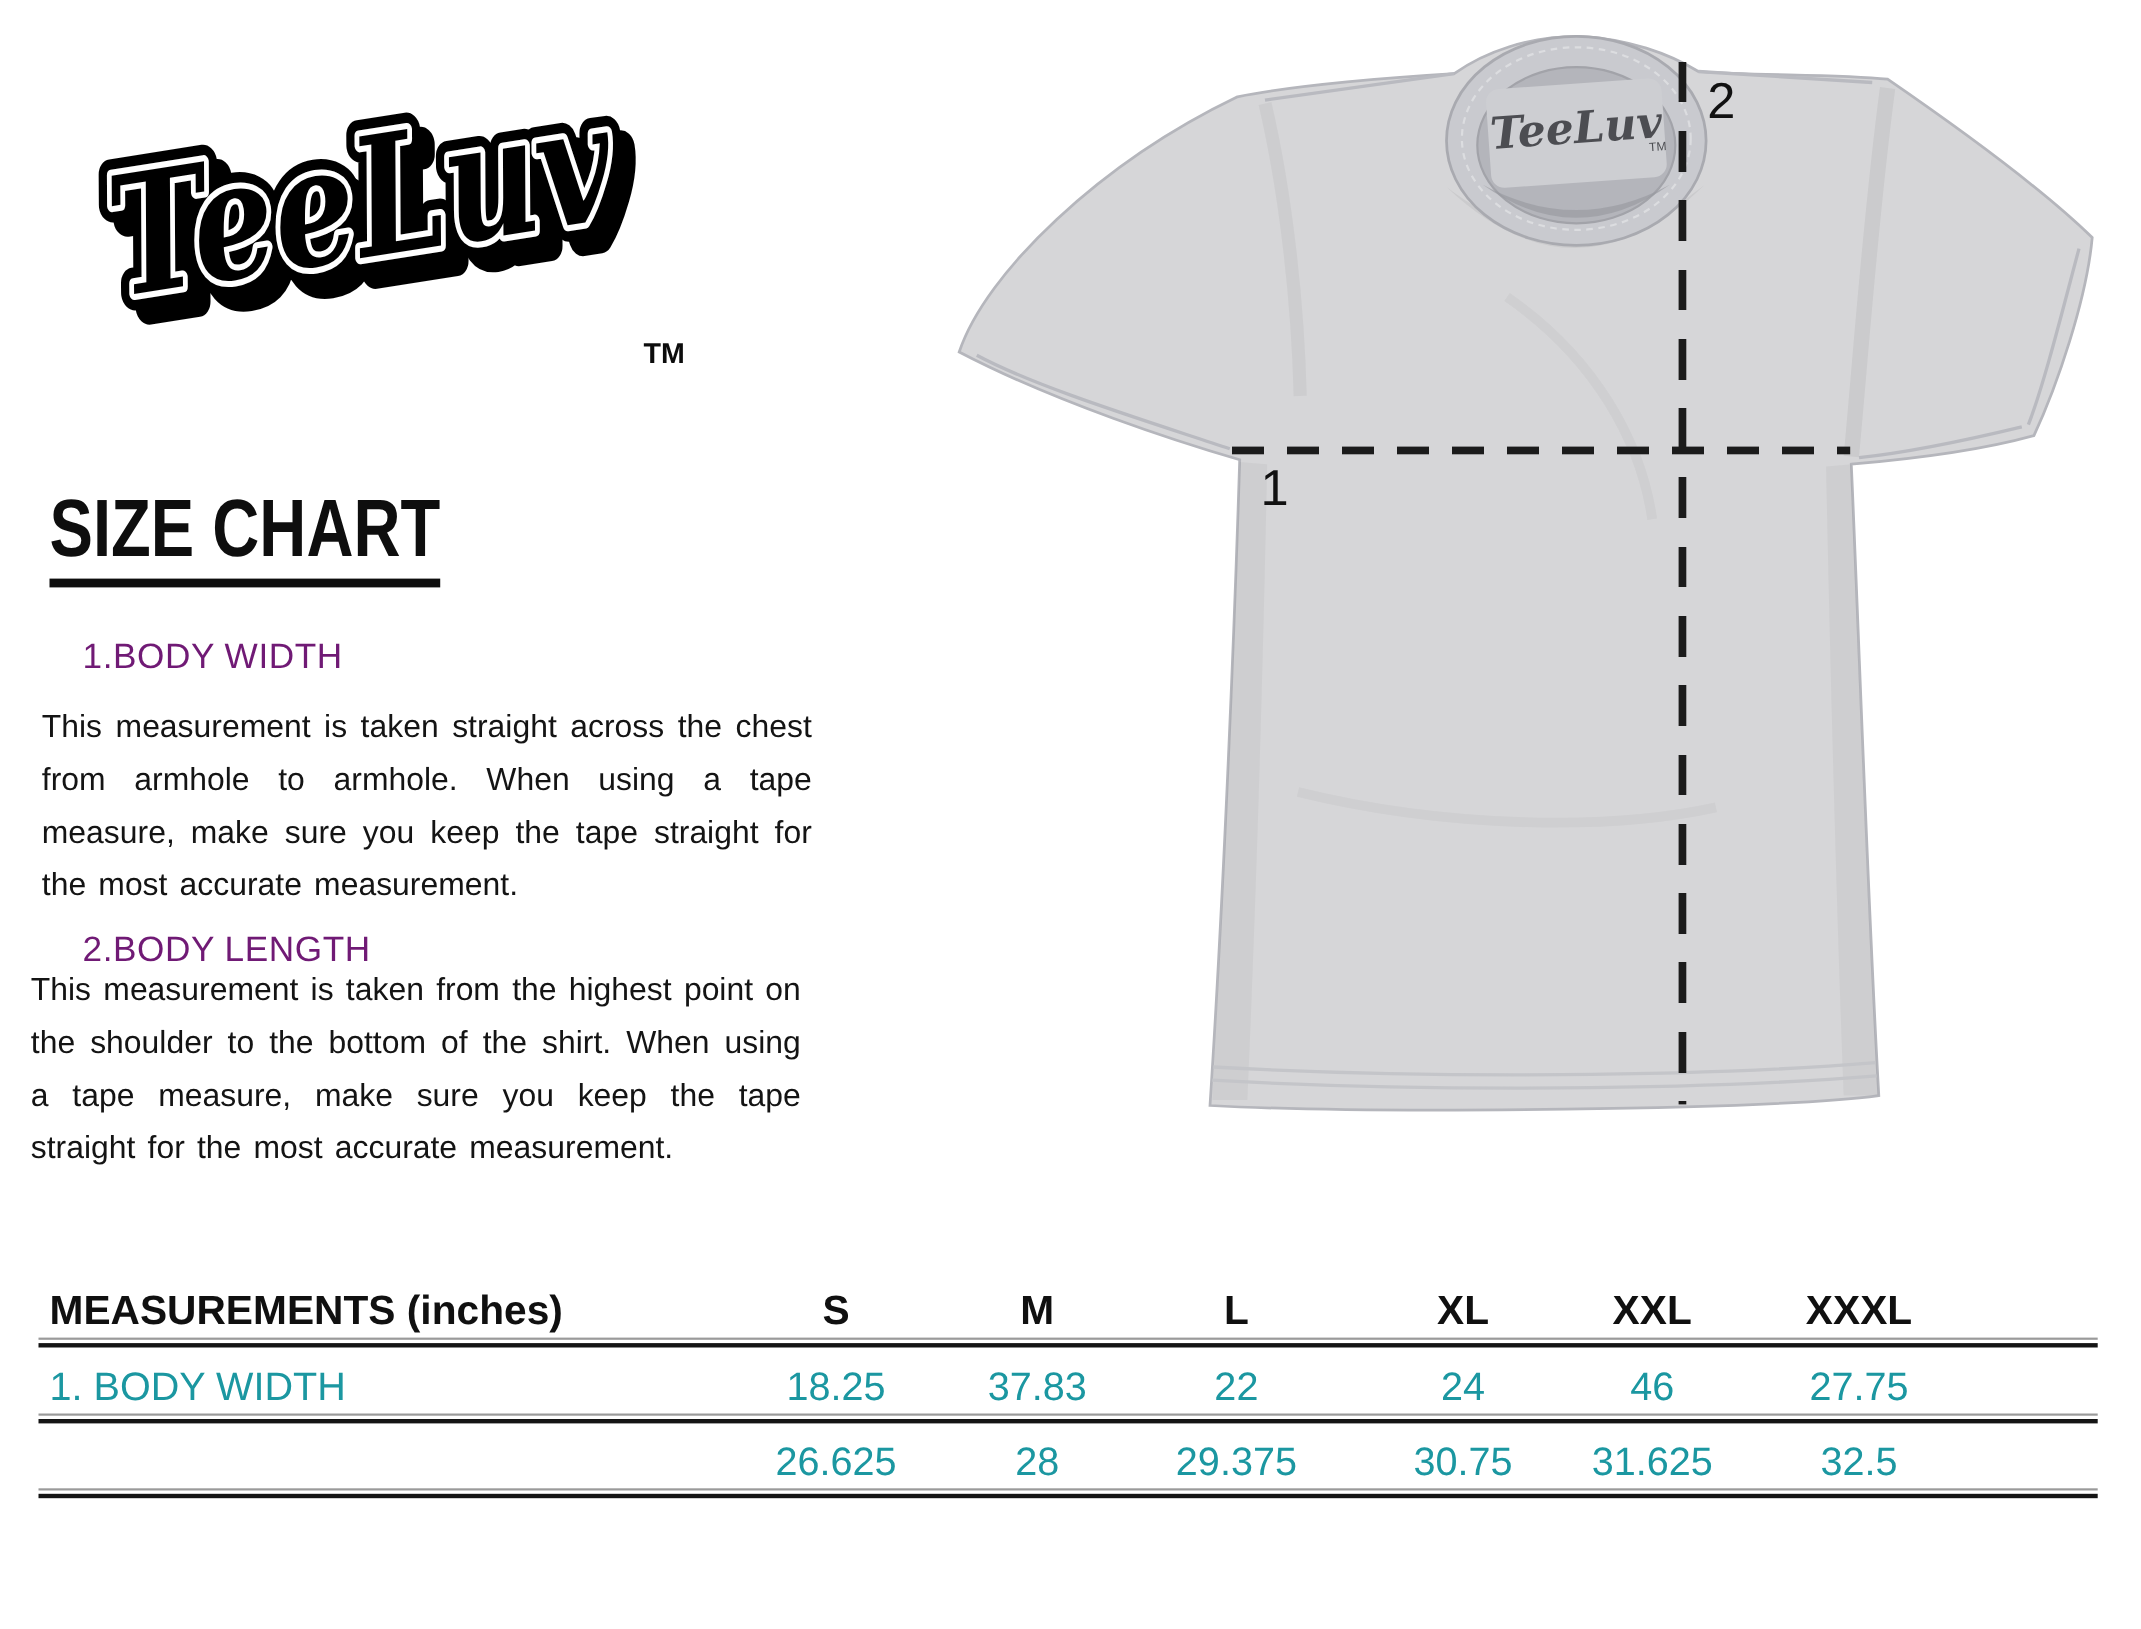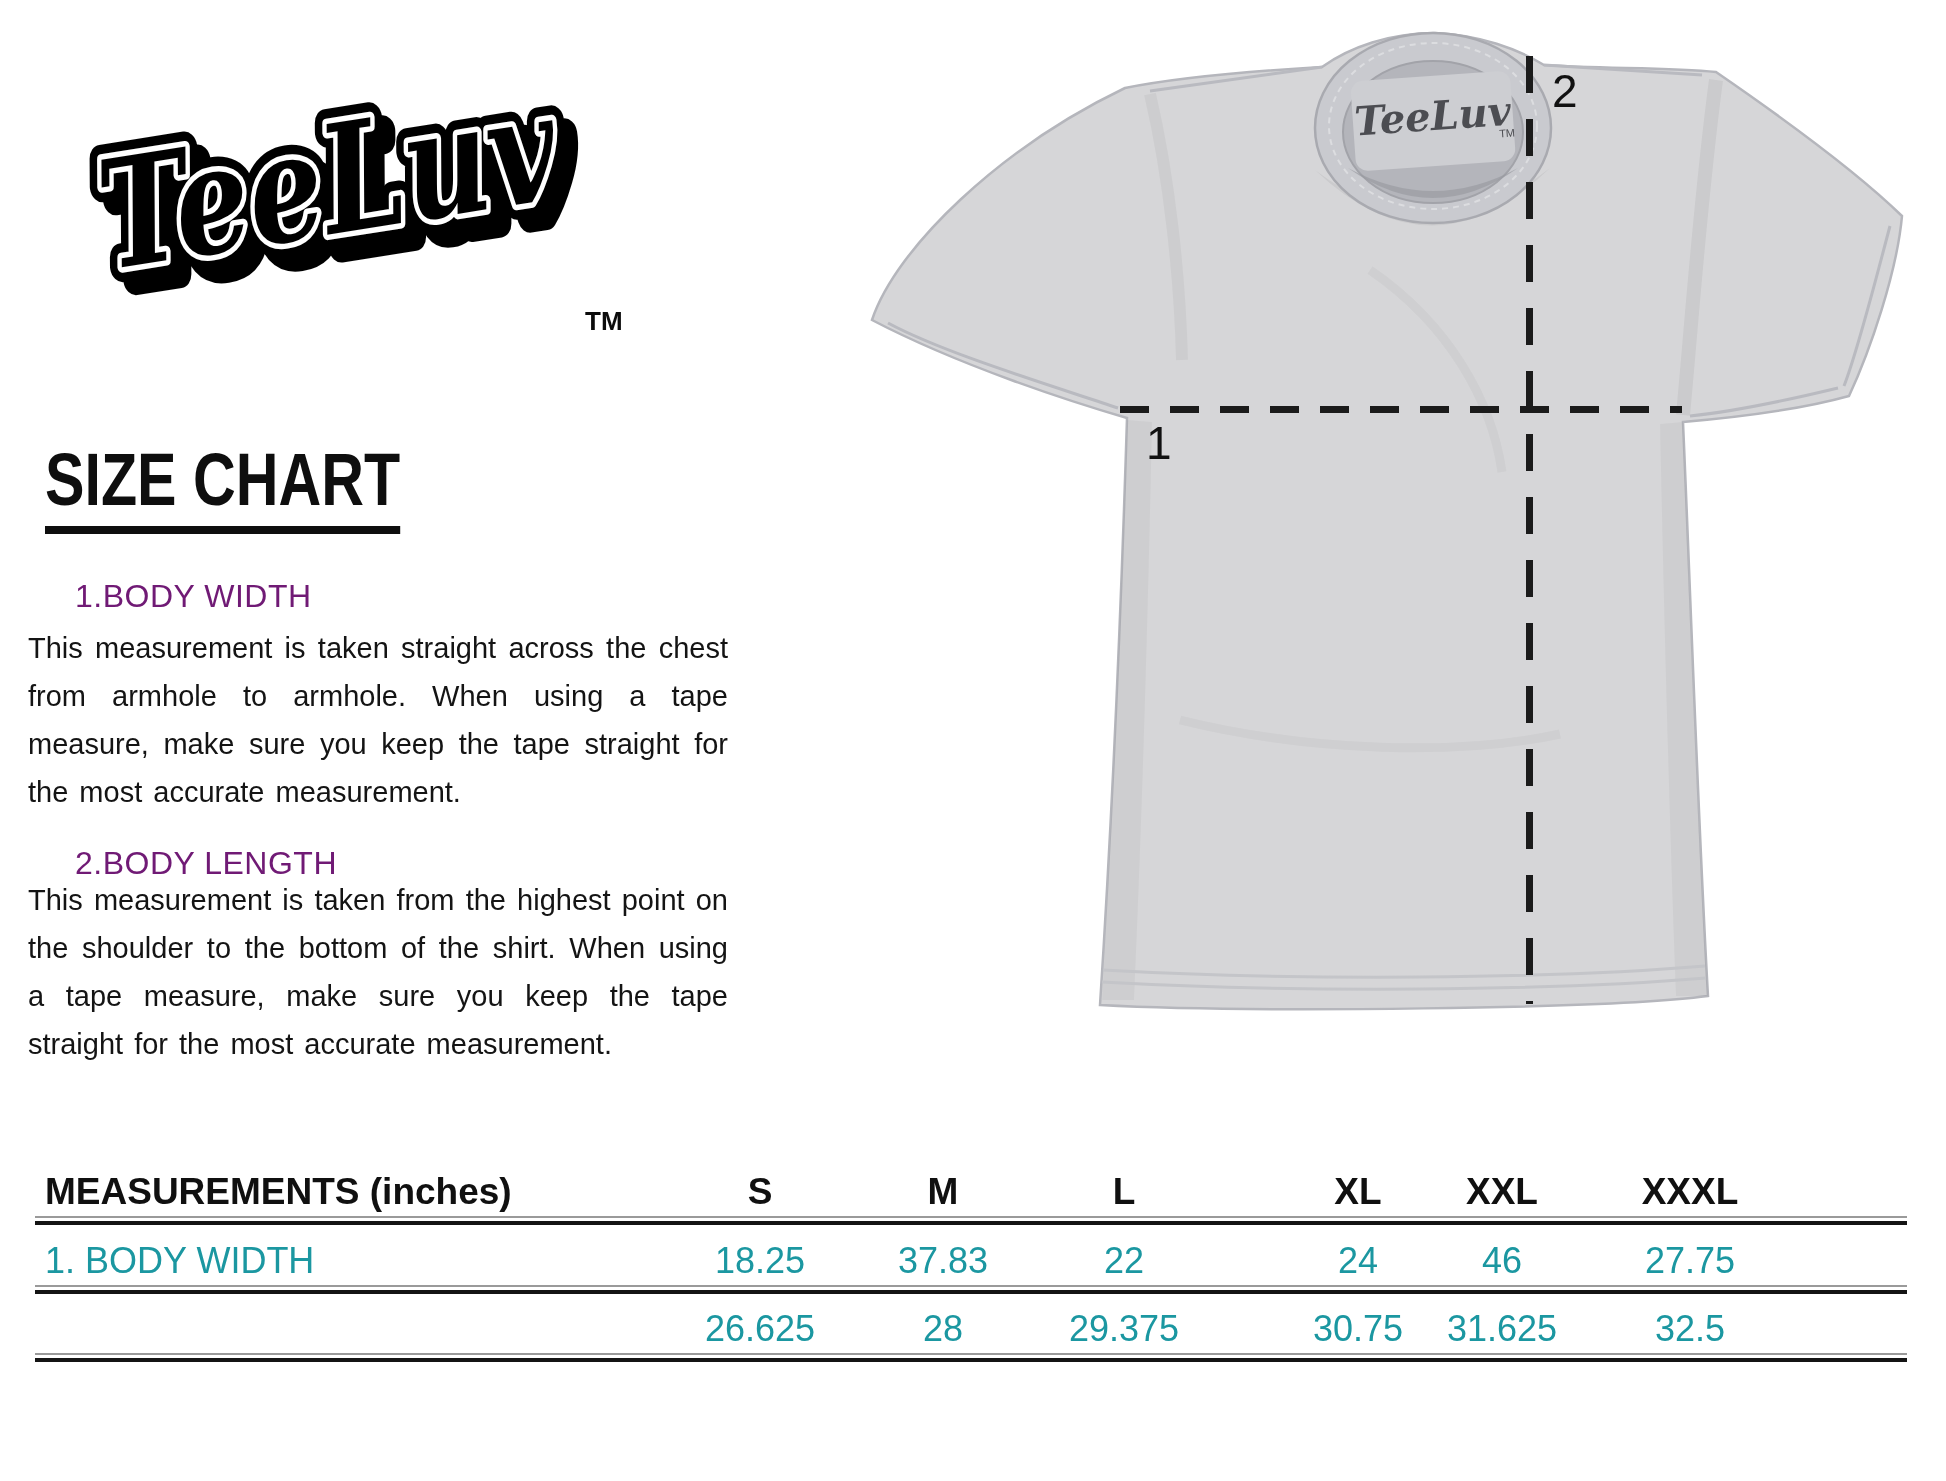--- a/index.html
+++ b/index.html
@@ -31,21 +31,21 @@
   .sec-title{
     left:75px;font-size:32px;color:#701a75;letter-spacing:.5px;white-space:nowrap;
   }
   .sec1-title{top:578px;}
   .sec2-title{top:845px;}
   .para{
     left:28px;width:700px;margin:0;
     font-size:29px;line-height:48px;color:#141414;
     text-align:justify;text-align-last:left;word-spacing:3px;
   }
-  .p1{top:624px;}
+  .p1{top:637px;margin-left:10px;}
   .p2{top:876px;}
 
   
   .shirt-svg{left:850px;top:20px;width:1070px;height:1000px;}
   .dash-h{
     left:1120px;top:406px;width:562px;height:7px;
     background:repeating-linear-gradient(to right,#1b1b1b 0 29px,transparent 29px 50px);
   }
   .dash-v{
     left:1526px;top:56px;width:7px;height:948px;
@@ -57,21 +57,21 @@
 
   
   .trow{left:0;width:1598px;height:58px;line-height:58px;}
   .thead-row{top:1160px;height:64px;line-height:64px;font-weight:bold;font-size:37px;color:#101010;}
   .trow1{top:1232px;}
   .trow2{top:1300px;}
   .teal{color:#1b97a1;font-size:36px;}
   .tlabel{position:absolute;left:45px;white-space:nowrap;}
   .cc{position:absolute;transform:translateX(-50%);white-space:nowrap;}
   .c0{left:760px;} .c1{left:943px;} .c2{left:1124px;}
-  .c3{left:1358px;} .c4{left:1502px;} .c5{left:1690px;}
+  .c3{left:1330px;} .c4{left:1502px;} .c5{left:1690px;}
   .rule{
     left:35px;width:1872px;height:3px;background:transparent;
     border-top:2px solid #9a9a9a;border-bottom:4px solid #141414;
   }
   .r1{top:1216px;} .r2{top:1285px;} .r3{top:1353px;}
 </style>
 </head>
 <body>
 
 <svg class="abs logo" viewBox="0 0 620 330" aria-hidden="true">

